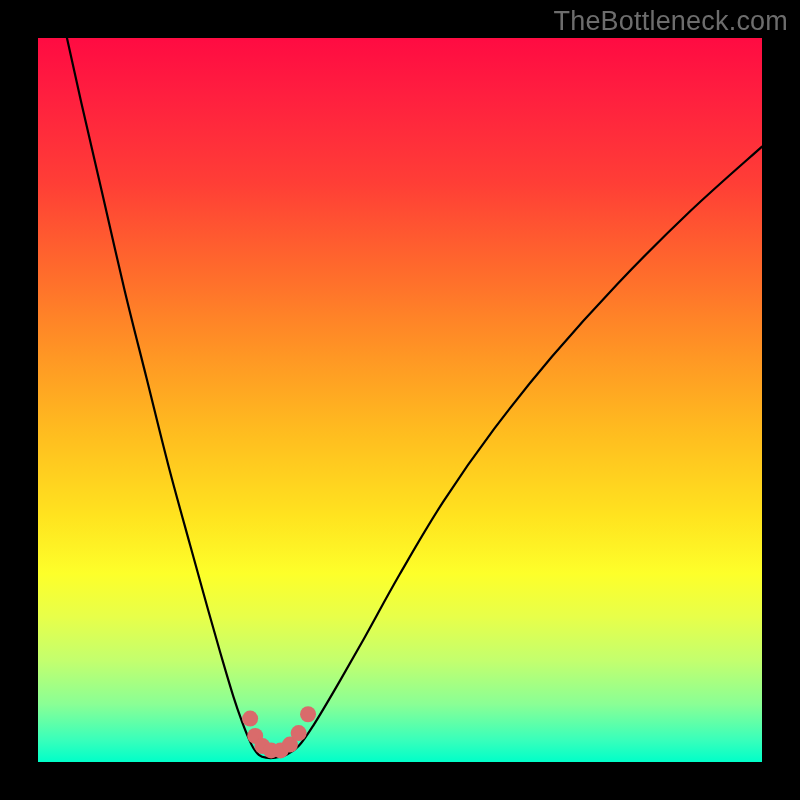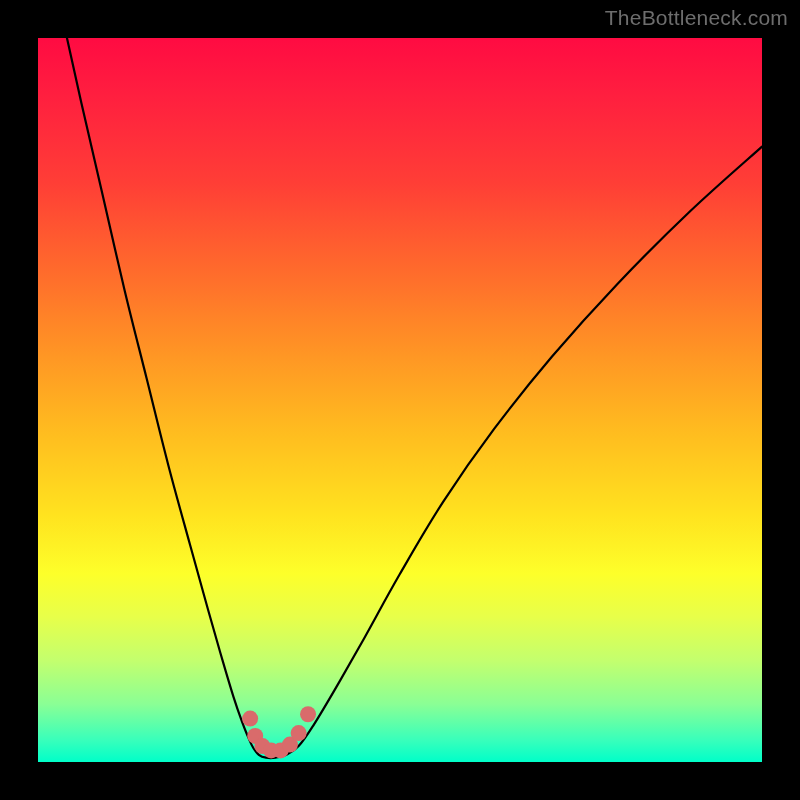--- a/index.html
+++ b/index.html
@@ -39,21 +39,21 @@
       #8aff95 92%,
       #38ffbb 97%,
       #00ffc9 100%
     );
   }
   .watermark {
     position: absolute;
     top: 6px;
     right: 12px;
     color: #6d6d6d;
-    font-size: 21px;
+    font-size: 27px;
     font-weight: 500;
     letter-spacing: 0.2px;
     text-align: right;
   }
   svg.curve {
     position: absolute;
     left: 0;
     top: 0;
     width: 724px;
     height: 724px;

